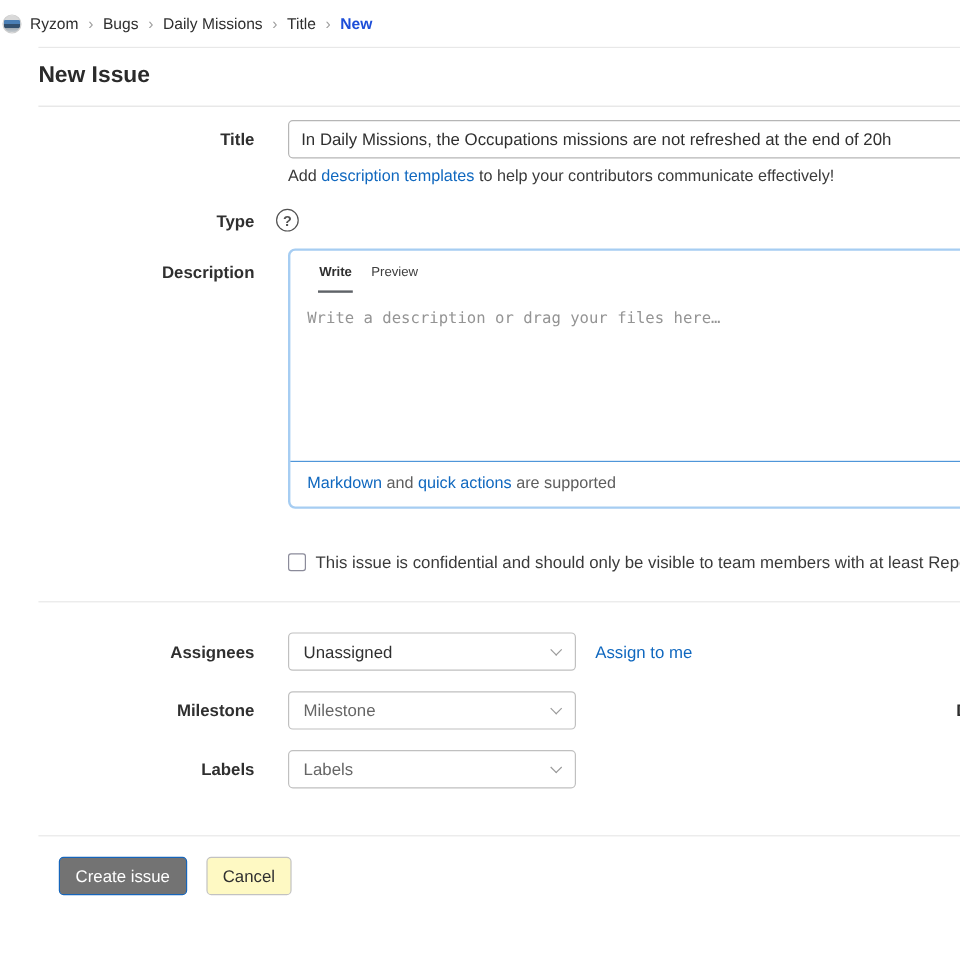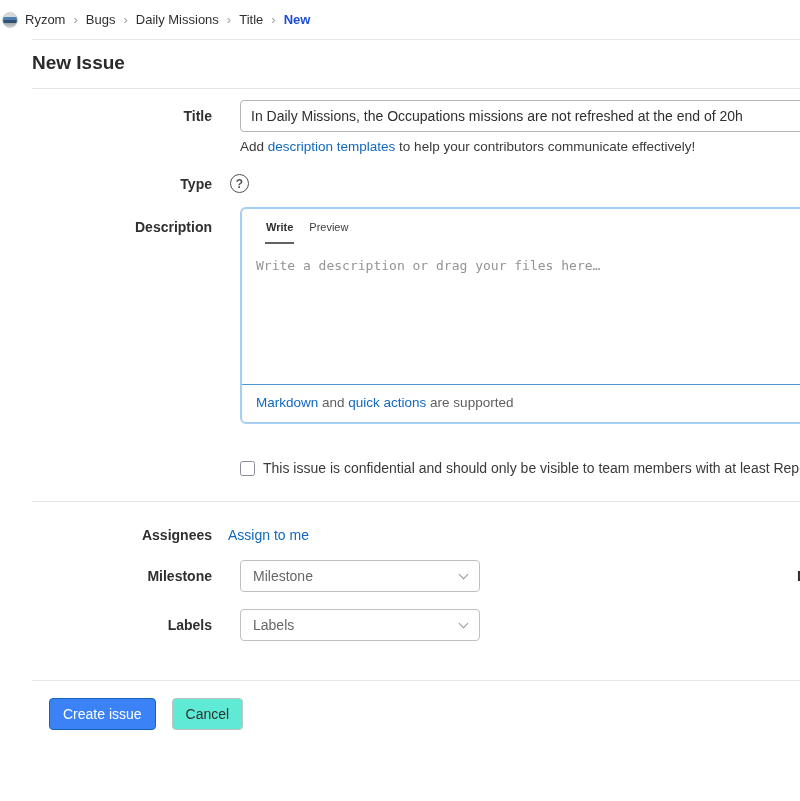--- a/index.html
+++ b/index.html
@@ -143,22 +143,22 @@
     text-align: right;
     font-size: 14px; font-weight: 700; color: #2f2f2f;
     top: 50%; transform: translateY(-50%);
   }
   .assign-link { margin-left: 16px; font-size: 14px; }
 
   
   .actions-row { margin-top: 17px; padding-left: 17px; display: flex; align-items: center; }
   .btn { font-size: 14px; border-radius: 4px; padding: 7px 13px; cursor: pointer;
          font-family: "Liberation Sans", "DejaVu Sans", sans-serif; }
-  .btn-primary { background: #3b82f6; border: 1px solid #1665ba; color: #ffffff; }
-  .btn-default { background: #5eead4; border: 1px solid #c2c2c2; color: #303030; margin-left: 16px; }
+  .btn-primary { background: #737373; border: 1px solid #1665ba; color: #ffffff; }
+  .btn-default { background: #fef9c3; border: 1px solid #c2c2c2; color: #303030; margin-left: 16px; }
 </style>
 </head>
 <body>
 
 <nav class="breadcrumb-bar">
   <span class="crumb-avatar"></span>
   <a class="crumb-link">Ryzom</a>
   <span class="crumb-sep">›</span>
   <a class="crumb-link">Bugs</a>
   <span class="crumb-sep">›</span>
@@ -207,20 +207,24 @@
 
   <div class="row-confidential">
     <input type="checkbox" class="checkbox" style="">
     <label class="confidential-text">This issue is confidential and should only be visible to team members with at least Reporter access.</label>
   </div>
 
   <div class="divider divider-mid"></div>
 
   <div class="form-row row-assignees">
     <label class="form-label">Assignees</label>
+    <div class="form-field gl-select">
+      <span class="sel-dark">Unassigned</span>
+      <span class="chevron"></span>
+    </div>
     <a class="assign-link">Assign to me</a>
     <span class="side-label">Weight</span>
   </div>
 
   <div class="form-row row-milestone">
     <label class="form-label">Milestone</label>
     <div class="form-field gl-select">
       <span class="sel-muted">Milestone</span>
       <span class="chevron"></span>
     </div>

